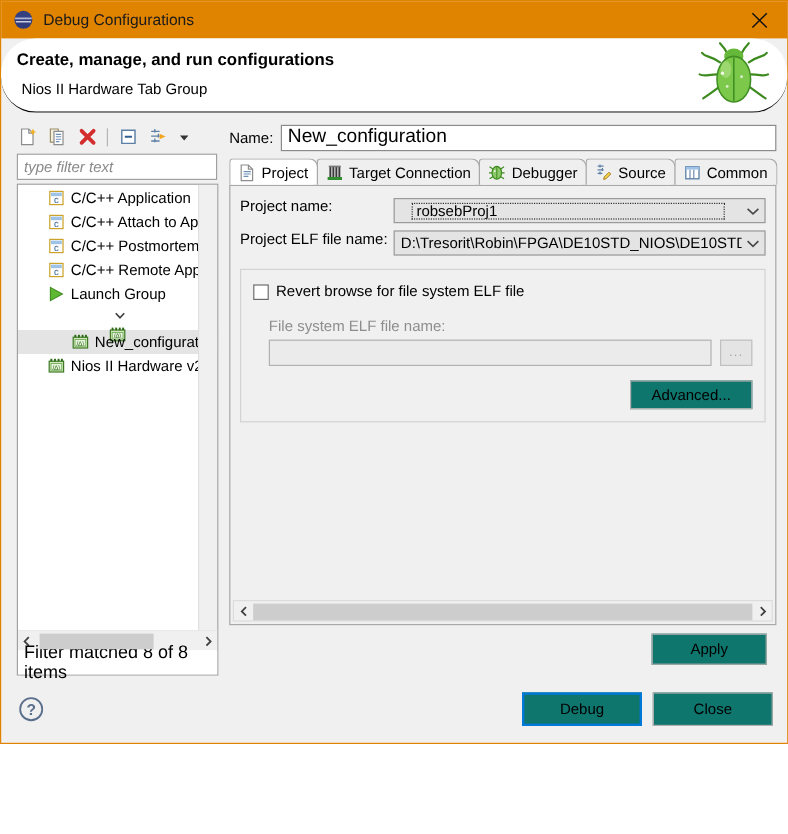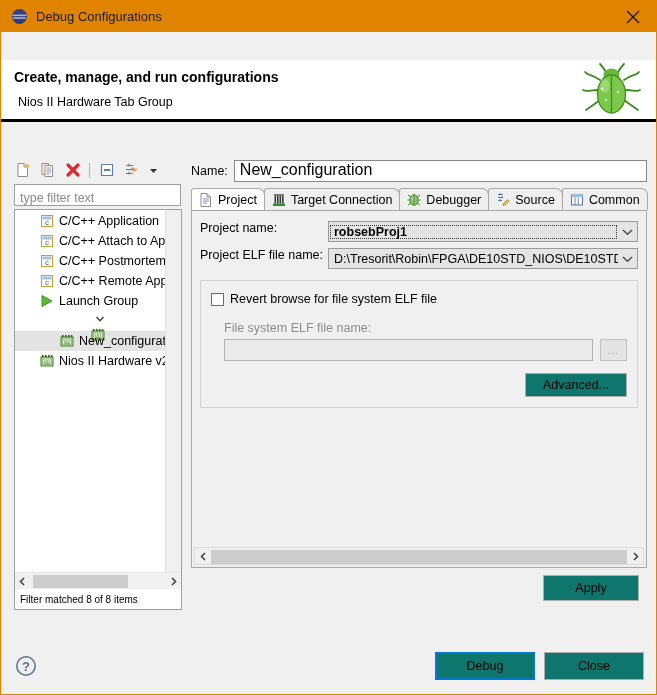--- a/index.html
+++ b/index.html
@@ -5,27 +5,26 @@
   html, body {
     margin: 0; padding: 0;
     width: 657px; height: 695px;
     overflow: hidden;
     font-family: "Liberation Sans", sans-serif;
     font-size: 12px;
     color: #000;
   }
   #window {
     position: relative;
-    width: 657px; height: 695px;
+    width: 657px; height: 620px;
     box-sizing: border-box;
     background: #f0f0f0;
     border: 1px solid #e08400;
     display: flex;
     flex-direction: column;
-    gap: 28px;
   }
 
   
   #titlebar {
     height: 31px;
     background: #e08400;
     display: flex;
     align-items: center;
     flex: 0 0 auto;
     padding: 0 0 0 10px;
@@ -44,24 +43,25 @@
     display: flex; align-items: center; justify-content: center;
     cursor: default;
   }
   #close-btn svg { display: block; }
 
   
   #header {
     flex: 0 0 auto;
     height: 62px;
     background: #ffffff;
-    border-bottom: 3px solid #000000;
+    border-bottom: 1px solid #000000;
     position: relative;
     padding: 9px 0 0 13px;
     box-sizing: border-box;
+    border-radius: 29px;
   }
   #header .h-title {
     font-size: 14px;
     font-weight: bold;
     color: #000;
     letter-spacing: 0px;
   }
   #header .h-sub {
     margin-top: 10px;
     margin-left: 4px;
@@ -116,24 +116,25 @@
   }
 
   #filter-box {
     flex: 0 0 auto;
     height: 22px;
     margin: 2px 1px 3px 4px;
     background: #fff;
     border: 1px solid #a0a0a0;
     box-sizing: border-box;
     display: flex;
-    align-items: flex-end;
+    align-items: center;
     padding-left: 5px;
     color: #8a8a8a;
     font-size: 12.5px;
+    font-style: italic;
   }
 
   #tree-wrap {
     flex: 1 1 auto;
     background: #fff;
     border: 1px solid #a0a0a0;
     margin-left: 4px;
     box-sizing: border-box;
     display: flex;
     flex-direction: column;
@@ -198,21 +199,21 @@
   .sb-thumb {
     position: absolute; top: 1px; height: 13px;
     background: #cdcdcd;
   }
   #filter-status {
     flex: 0 0 auto;
     height: 20px;
     display: flex;
     align-items: center;
     padding-left: 5px;
-    font-size: 10px;
+    font-size: 15px;
     background: #fff;
     box-sizing: border-box;
   }
 
   
   #right-pane {
     flex: 1 1 auto;
     margin-left: 9px;
     display: flex;
     flex-direction: column;
@@ -314,23 +315,22 @@
   }
   .combo .ctext {
     flex: 1 1 auto;
     padding-left: 5px;
     white-space: nowrap;
     overflow: hidden;
   }
   .combo.focused .ctext {
     outline: 1px dotted #333;
     outline-offset: -1px;
-    margin: 1px;
+    margin: 14px;
     padding-left: 4px;
-    font-weight: bold;
   }
   .combo .carrow {
     width: 19px; height: 100%;
     flex: 0 0 auto;
     display: flex; align-items: center; justify-content: center;
   }
 
   .group-box {
     margin-top: 9px;
     border: 1px solid #d3d3d3;

